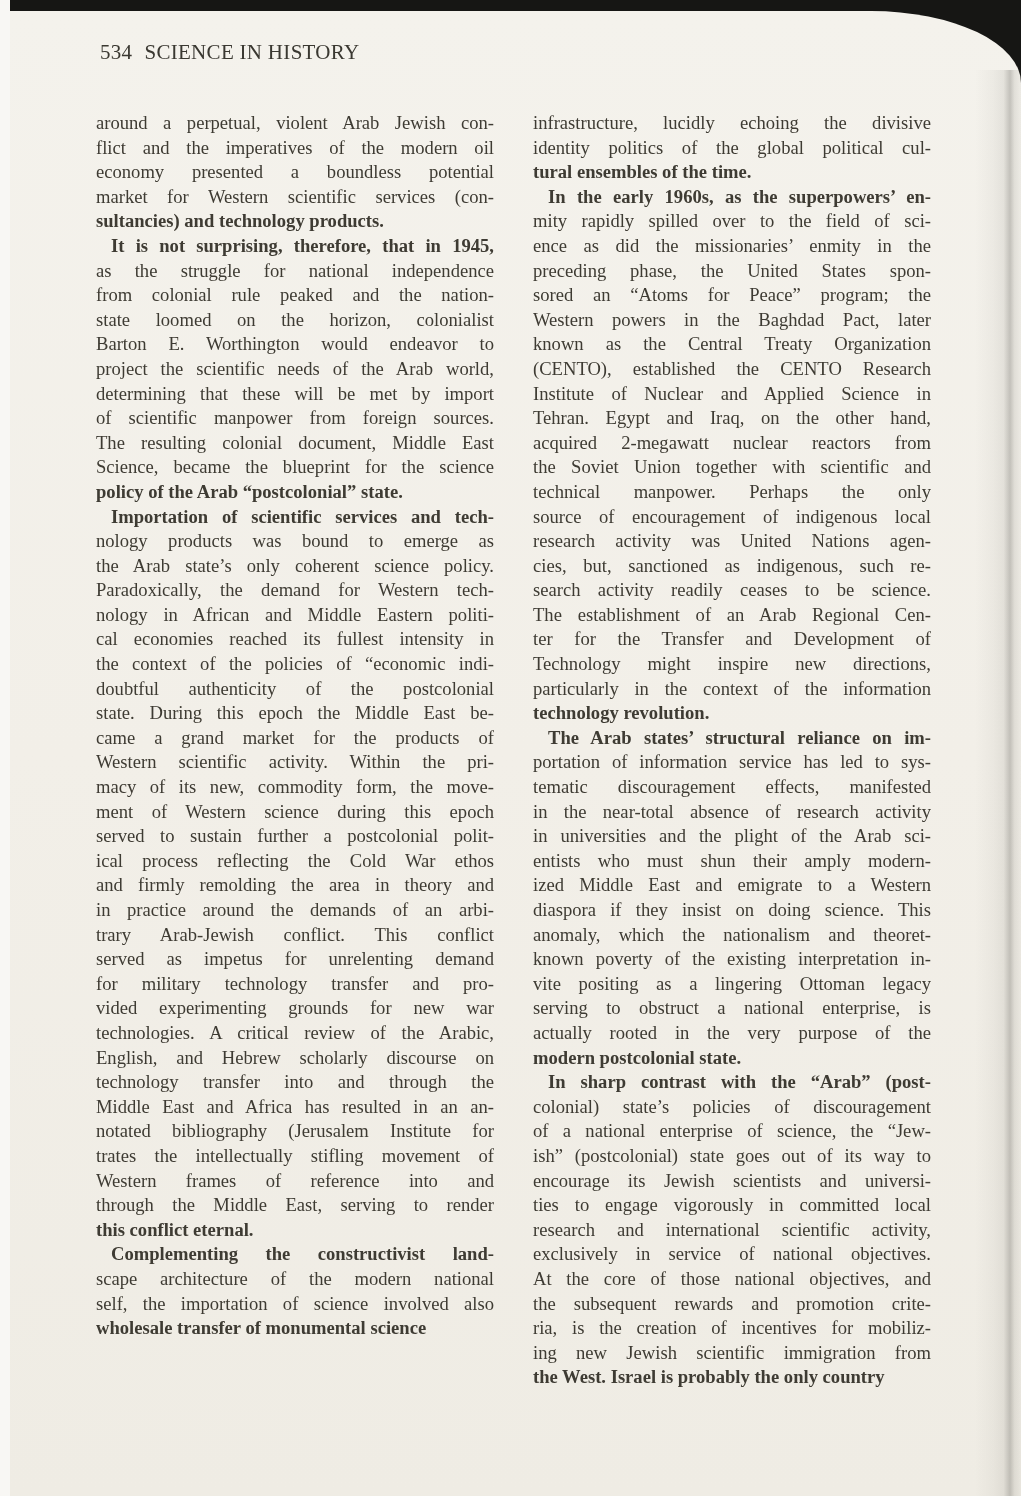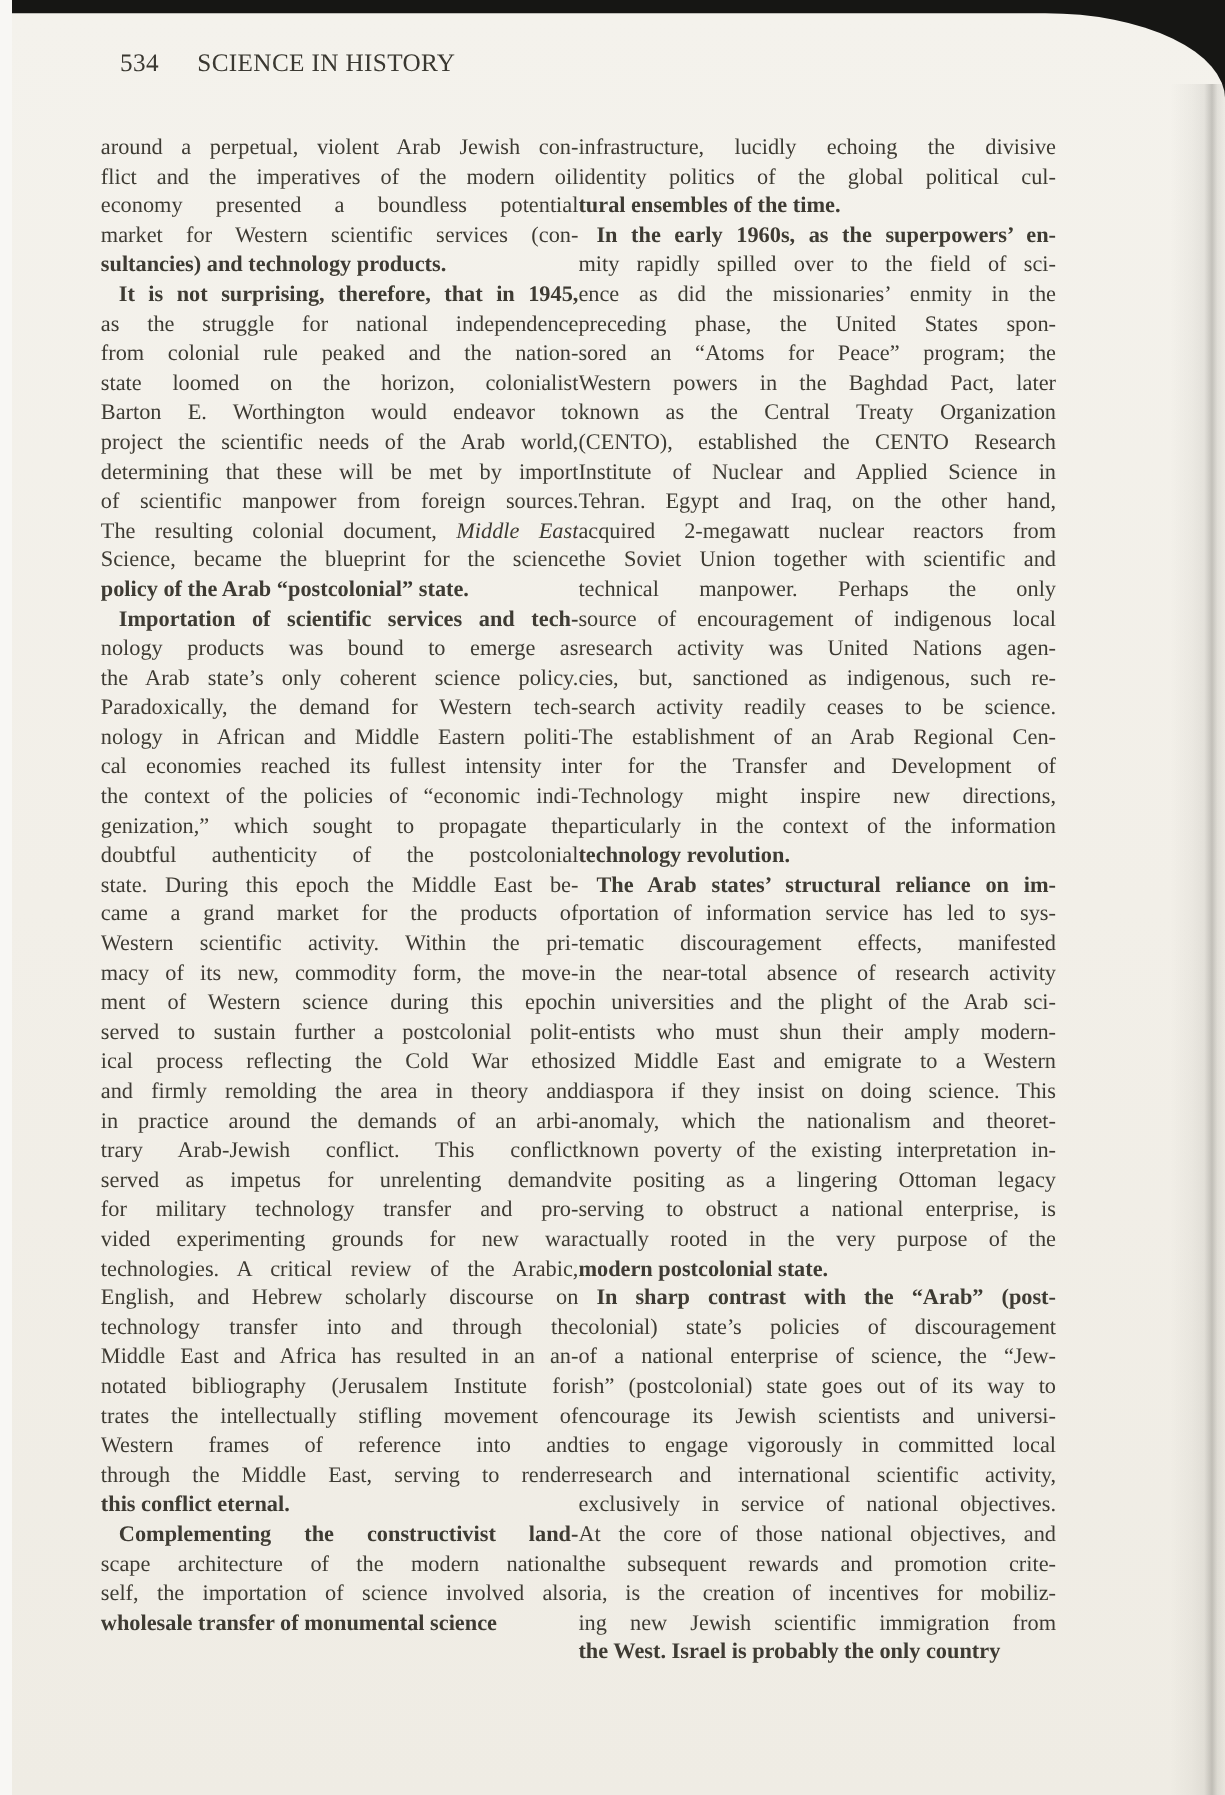--- a/index.html
+++ b/index.html
@@ -24,24 +24,24 @@
       rgba(90,88,80,0.05) 40%,
       rgba(90,88,80,0.10) 62%,
       rgba(70,68,62,0.28) 76%,
       rgba(90,88,80,0.12) 86%,
       rgba(120,118,110,0.05) 100%);
   }
   .running-header{
     position:absolute;left:100px;top:40px;z-index:3;
     font-size:21px;color:#3a3831;letter-spacing:0.3px;white-space:nowrap;
   }
-  .running-header .pagenum{display:inline-block;margin-right:32px;}
+  .running-header .pagenum{display:inline-block;margin-right:12px;}
   .columns{
-    position:absolute;left:84px;top:111px;width:835px;z-index:3;
-    display:flex;
+    position:absolute;left:96px;top:111px;width:835px;z-index:3;
+    display:flex;gap:39px;
   }
   .col{
     flex:0 0 398px;width:398px;
     font-size:18.6px;line-height:24.6px;color:#3e3b33;
     hyphens:none;
   }
   .tline{
     text-align:justify;
     text-align-last:justify;
     height:24.6px;overflow:hidden;white-space:normal;
@@ -68,31 +68,30 @@
       <div class="tline">market for Western scientific services (con-</div>
       <div class="tline pend">sultancies) and technology products.</div>
       <div class="tline indent">It is not surprising, therefore, that in 1945,</div>
       <div class="tline">as the struggle for national independence</div>
       <div class="tline">from colonial rule peaked and the nation-</div>
       <div class="tline">state loomed on the horizon, colonialist</div>
       <div class="tline">Barton E. Worthington would endeavor to</div>
       <div class="tline">project the scientific needs of the Arab world,</div>
       <div class="tline">determining that these will be met by import</div>
       <div class="tline">of scientific manpower from foreign sources.</div>
-      <div class="tline"><span>The resulting colonial document, </span><span style="font-style: italic; margin-top: 26px;">Middle East</span></div>
+      <div class="tline"><span>The resulting colonial document, </span><span style=" margin-top: 26px;">Middle East</span></div>
       <div class="tline"><span style="">Science</span><span>, became the blueprint for the science</span></div>
       <div class="tline pend">policy of the Arab “postcolonial” state.</div>
       <div class="tline indent">Importation of scientific services and tech-</div>
       <div class="tline">nology products was bound to emerge as</div>
       <div class="tline">the Arab state’s only coherent science policy.</div>
       <div class="tline">Paradoxically, the demand for Western tech-</div>
       <div class="tline">nology in African and Middle Eastern politi-</div>
       <div class="tline">cal economies reached its fullest intensity in</div>
       <div class="tline">the context of the policies of “economic indi-</div>
-      <div class="tline">genization,” which sought to propagate the</div>
       <div class="tline">doubtful authenticity of the postcolonial</div>
       <div class="tline">state. During this epoch the Middle East be-</div>
       <div class="tline">came a grand market for the products of</div>
       <div class="tline">Western scientific activity. Within the pri-</div>
       <div class="tline">macy of its new, commodity form, the move-</div>
       <div class="tline">ment of Western science during this epoch</div>
       <div class="tline">served to sustain further a postcolonial polit-</div>
       <div class="tline">ical process reflecting the Cold War ethos</div>
       <div class="tline">and firmly remolding the area in theory and</div>
       <div class="tline">in practice around the demands of an arbi-</div>

